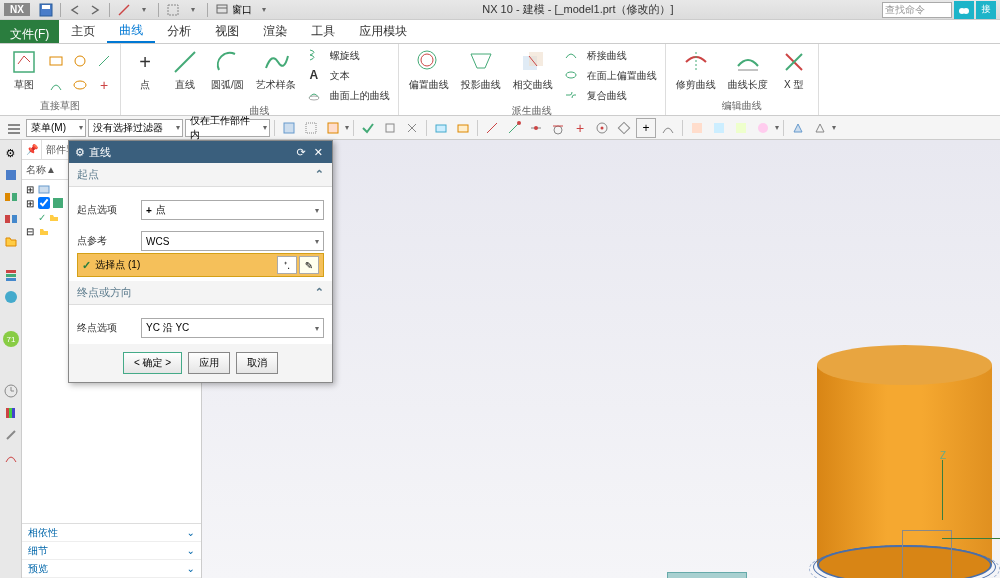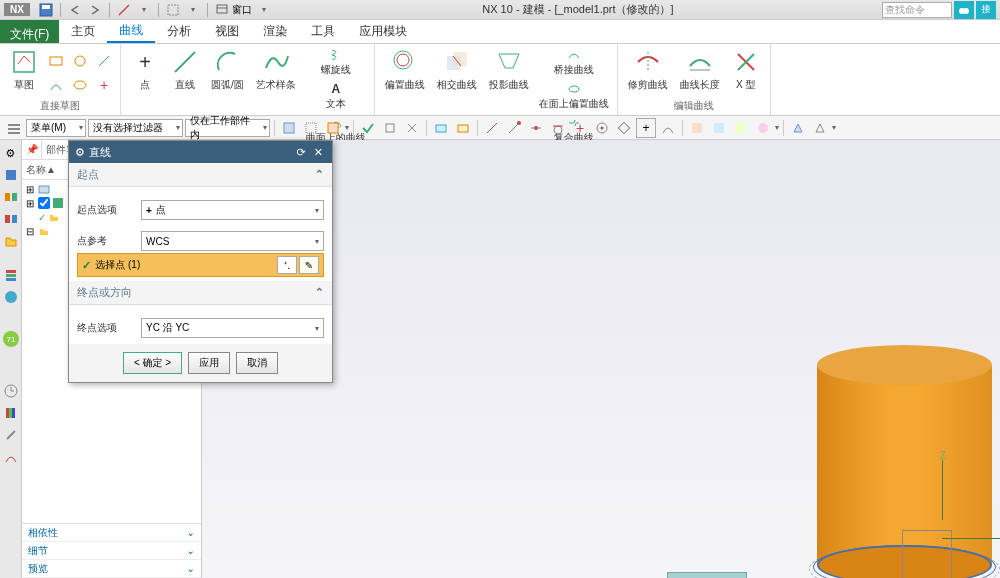--- a/index.html
+++ b/index.html
@@ -19,21 +19,21 @@
 
 .ribbon { height: 72px; background: #fff; border-bottom: 1px solid #ccc; display: flex; }
 .ribbon .group { border-right: 1px solid #ddd; padding: 2px 6px; display: flex; flex-direction: column; justify-content: space-between; }
 .ribbon .group-body { display: flex; gap: 4px; flex: 1; }
 .ribbon .group-label { text-align: center; font-size: 10px; color: #666; height: 14px; }
 .ribbon .bigbtn { display: flex; flex-direction: column; align-items: center; gap: 2px; padding: 2px 4px; cursor: pointer; }
 .ribbon .bigbtn .bicon { width: 28px; height: 28px; display: flex; align-items: center; justify-content: center; }
 .ribbon .bigbtn .blabel { font-size: 10px; color: #333; }
 .ribbon .grid3x2 { display: grid; grid-template-columns: repeat(3, 20px); grid-template-rows: repeat(2, 20px); gap: 4px; align-content: center; }
 .ribbon .smallicon { width: 20px; height: 20px; display: flex; align-items: center; justify-content: center; cursor: pointer; }
-.ribbon .textbtn { display: flex; align-items: center; gap: 0; font-size: 10px; color: #333; padding: 1px 2px; cursor: pointer; flex-direction: column; }
+.ribbon .textbtn { display: flex; align-items: flex-end; gap: 8px; font-size: 10px; color: #333; padding: 1px 2px; cursor: pointer; }
 .ribbon .textbtn .ticon { width: 16px; height: 16px; display: flex; align-items: center; justify-content: center; }
 .ribbon .vstack { display: flex; flex-direction: column; gap: 2px; justify-content: center; }
 
 .toolbar2 { height: 24px; background: #f5f5f5; border-bottom: 1px solid #ccc; display: flex; align-items: center; padding: 0 4px; gap: 2px; }
 .toolbar2 .dd { height: 18px; border: 1px solid #aaa; background: #fff; font-size: 10px; padding: 0 16px 0 4px; display: flex; align-items: center; position: relative; cursor: pointer; }
 .toolbar2 .dd::after { content: "▾"; position: absolute; right: 2px; font-size: 8px; color: #666; }
 .toolbar2 .ticon2 { width: 20px; height: 20px; display: flex; align-items: center; justify-content: center; cursor: pointer; }
 .toolbar2 .sep { width: 1px; height: 16px; background: #ccc; margin: 0 2px; }
 
 .main { display: flex; height: 438px; position: relative; }
@@ -269,34 +269,34 @@
             <svg width="28" height="28">
               <rect x="6" y="6" width="12" height="12" rx="6" fill="none" stroke="#c44"></rect>
               <rect x="3" y="3" width="18" height="18" rx="9" fill="none" stroke="#4a7"></rect>
             </svg>
           </span>
           <span class="blabel">偏置曲线</span>
         </div>
       <div class="bigbtn">
           <span class="bicon">
             <svg width="28" height="28">
+              <path d="M4 6 L24 6 M4 6 L10 20 M24 6 L18 20 M10 20 L18 20" fill="none" stroke="#4a7"></path>
+            </svg>
+          </span>
+          <span class="blabel">投影曲线</span>
+        </div>
+      <div class="bigbtn">
+          <span class="bicon">
+            <svg width="28" height="28">
               <rect x="4" y="8" width="14" height="14" fill="#cde" opacity="0.6"></rect>
               <rect x="10" y="4" width="14" height="14" fill="#edc" opacity="0.6"></rect>
               <line x1="10" y1="8" x2="18" y2="18" stroke="#c44"></line>
             </svg>
           </span>
           <span class="blabel">相交曲线</span>
-        </div>
-      <div class="bigbtn">
-          <span class="bicon">
-            <svg width="28" height="28">
-              <path d="M4 6 L24 6 M4 6 L10 20 M24 6 L18 20 M10 20 L18 20" fill="none" stroke="#4a7"></path>
-            </svg>
-          </span>
-          <span class="blabel">投影曲线</span>
         </div>
       <div class="vstack">
         <div class="textbtn">
             <span class="ticon">
               <svg width="14" height="14">
                 <path d="M2 10 Q7 2 12 10" fill="none" stroke="#4a7"></path>
               </svg>
             </span>
             <span>桥接曲线</span>
           </div>

